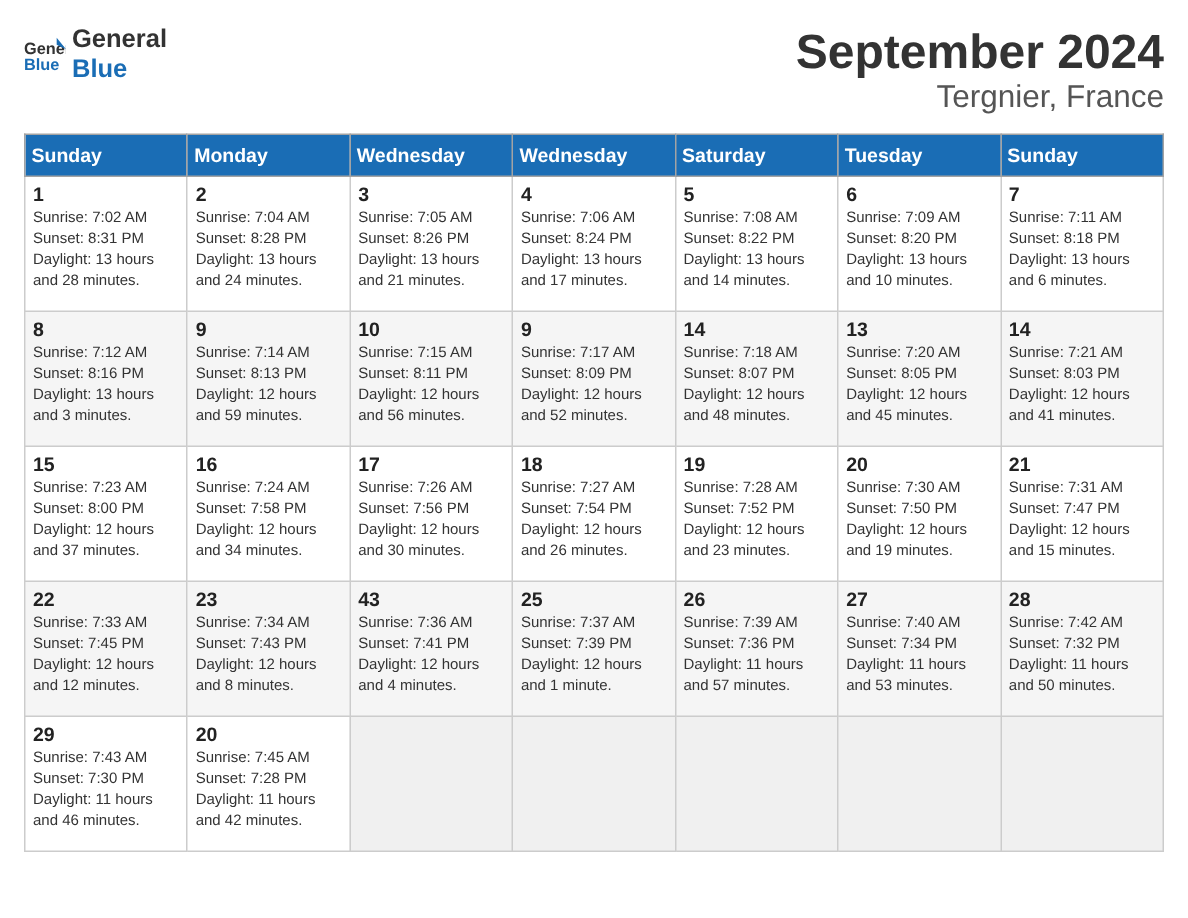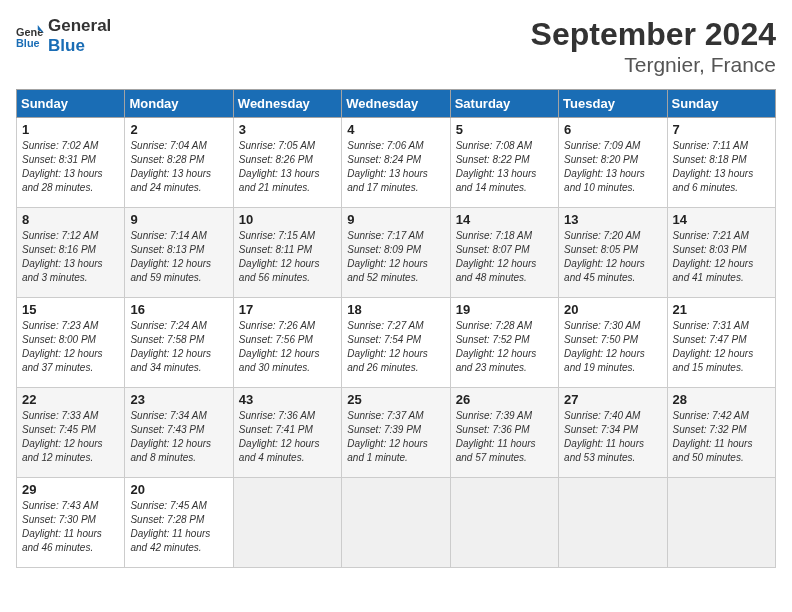--- a/index.html
+++ b/index.html
@@ -67,21 +67,20 @@
     .day-num {
       font-size: 13px;
       font-weight: bold;
       display: block;
       margin-bottom: 2px;
     }
     .day-info {
       font-size: 10px;
       color: #333;
       line-height: 1.4;
-      font-style: italic;
     }
     td.empty {
       background: #f0f0f0 !important;
     }
   </style>
 </head>
 <body>
 
 <div class="header">
   <div class="logo">

